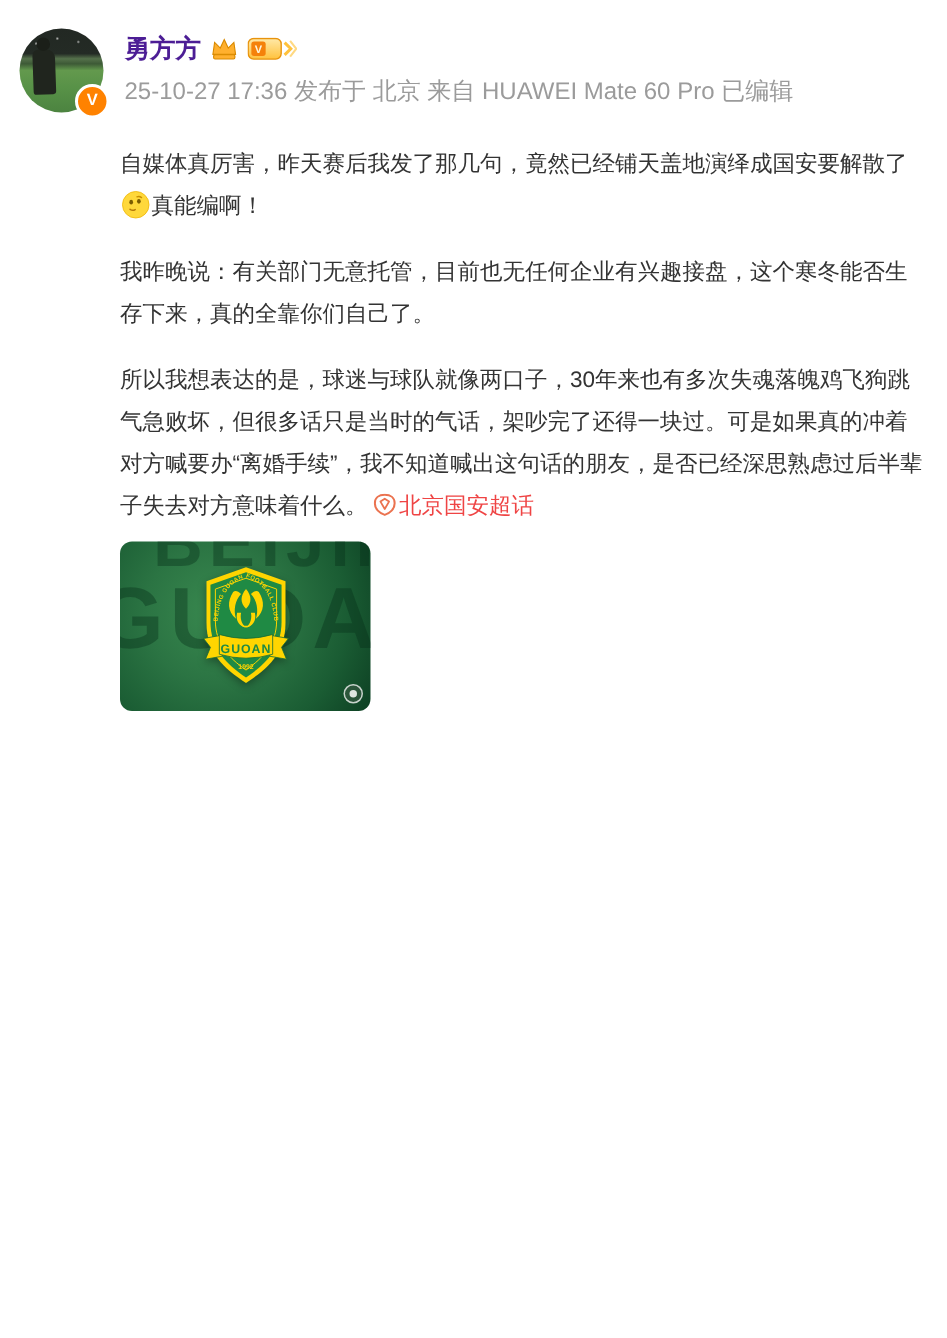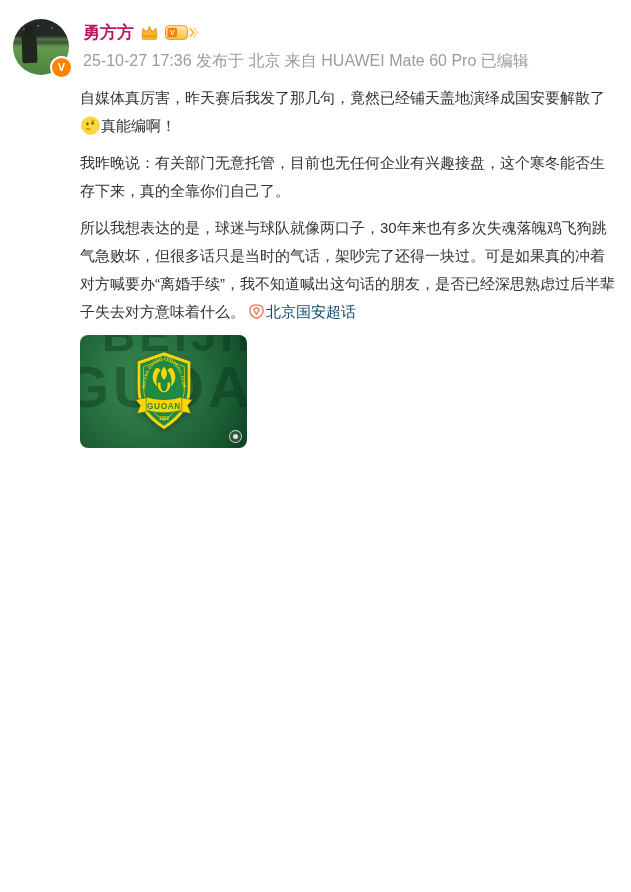--- a/index.html
+++ b/index.html
@@ -14,29 +14,29 @@
     radial-gradient(2px 2px at 20% 18%,rgba(255,255,255,.8),transparent 60%),
     radial-gradient(2px 2px at 45% 12%,rgba(255,255,255,.7),transparent 60%),
     radial-gradient(2px 2px at 70% 16%,rgba(255,255,255,.6),transparent 60%);}
   .person{position:absolute;left:9px;top:14px;width:15px;height:30px;background:#20251e;border-radius:4px 6px 2px 2px;transform:rotate(-2deg);}
   .person::before{content:"";position:absolute;left:3px;top:-8px;width:9px;height:9px;border-radius:50%;background:#1b1f19;}
   .vbadge{position:absolute;right:-4px;bottom:-4px;width:19px;height:19px;border-radius:50%;
     background:#ff8200;border:2px solid #fff;color:#fff;font-weight:700;font-size:11px;
     display:flex;align-items:center;justify-content:center;line-height:1;}
   .hgroup{position:absolute;left:83px;top:21px;}
   .name-row{display:flex;align-items:center;gap:6px;height:22px;}
-  .uname{font-size:17px;font-weight:700;color:#be185d;cursor:pointer;}
+  .uname{font-size:17px;font-weight:700;color:#4c1d95;cursor:pointer;}
   .badge-icon{display:block;cursor:pointer;}
   .meta{margin-top:8px;font-size:16px;color:#9b9b9b;}
 
   
   .content{position:absolute;left:80px;top:80px;width:537px;font-size:15px;line-height:28px;color:#333;}
-  .content p{margin:4px 0 9px 0;}
+  .content p{margin:16px 0 9px 0;}
   .inline-emoji{display:inline-block;width:19px;height:19px;vertical-align:-4px;margin:0 1px;}
-  .stlink{color:#0c4a6e;text-decoration:none;cursor:pointer;}
+  .stlink{color:#ef4444;text-decoration:none;cursor:pointer;}
   .st-icon{display:inline-block;width:15px;height:15px;vertical-align:-2px;margin:0 2px 0 4px;}
 
   
   .pic{position:relative;margin-top:8px;width:167px;height:113px;border-radius:8px;overflow:hidden;cursor:pointer;
     background:radial-gradient(circle at 38% 42%,#39894f 0%,#2b7443 38%,#1a5c33 72%,#0d4023 100%);}
   .wmtext{position:absolute;font-weight:800;color:rgba(6,46,24,.38);letter-spacing:4px;white-space:nowrap;}
   .wm1{top:-14px;left:22px;font-size:46px;}
   .wm2{top:38px;left:-16px;font-size:58px;}
   .crest{position:absolute;left:50%;top:50%;transform:translate(-50%,-52%);filter:drop-shadow(0 2px 3px rgba(0,0,0,.35));}
   .crest text{font-family:"Liberation Sans","DejaVu Sans",sans-serif;}

